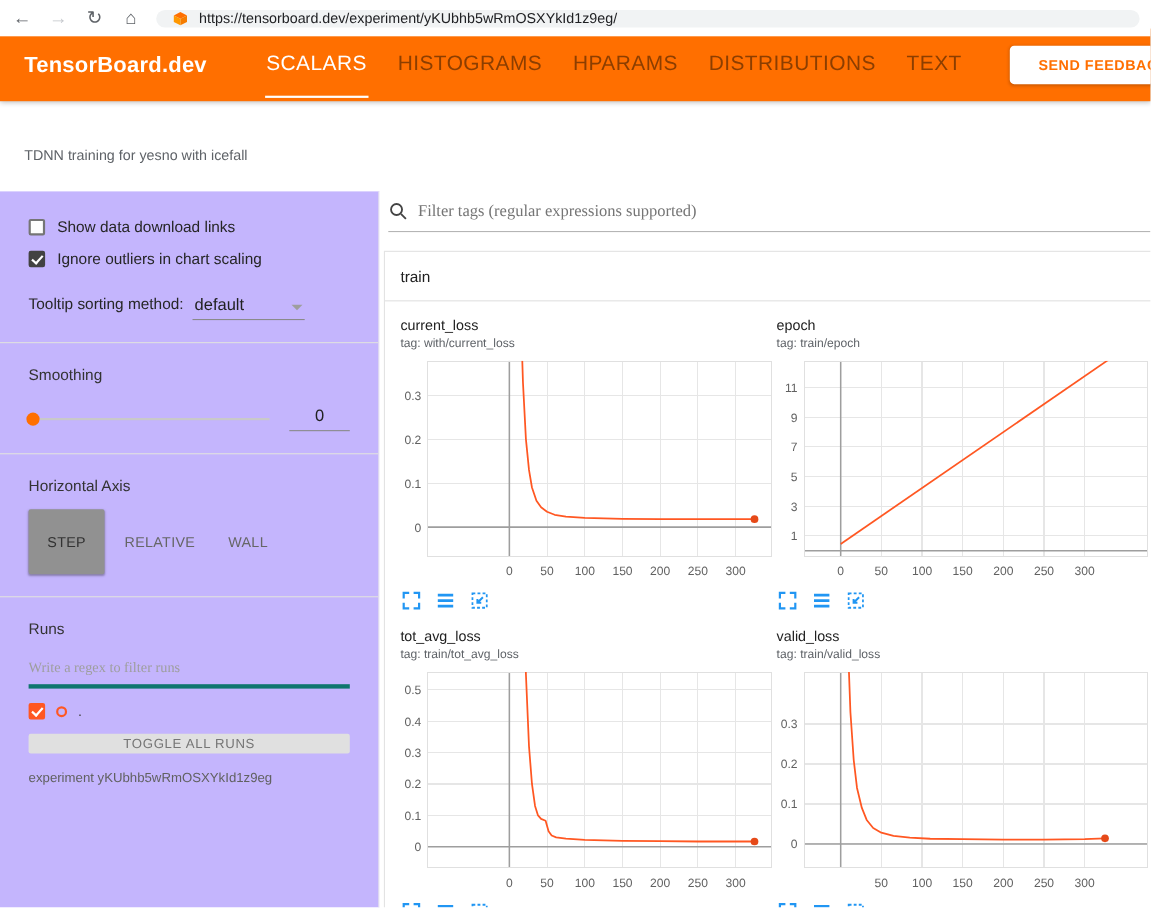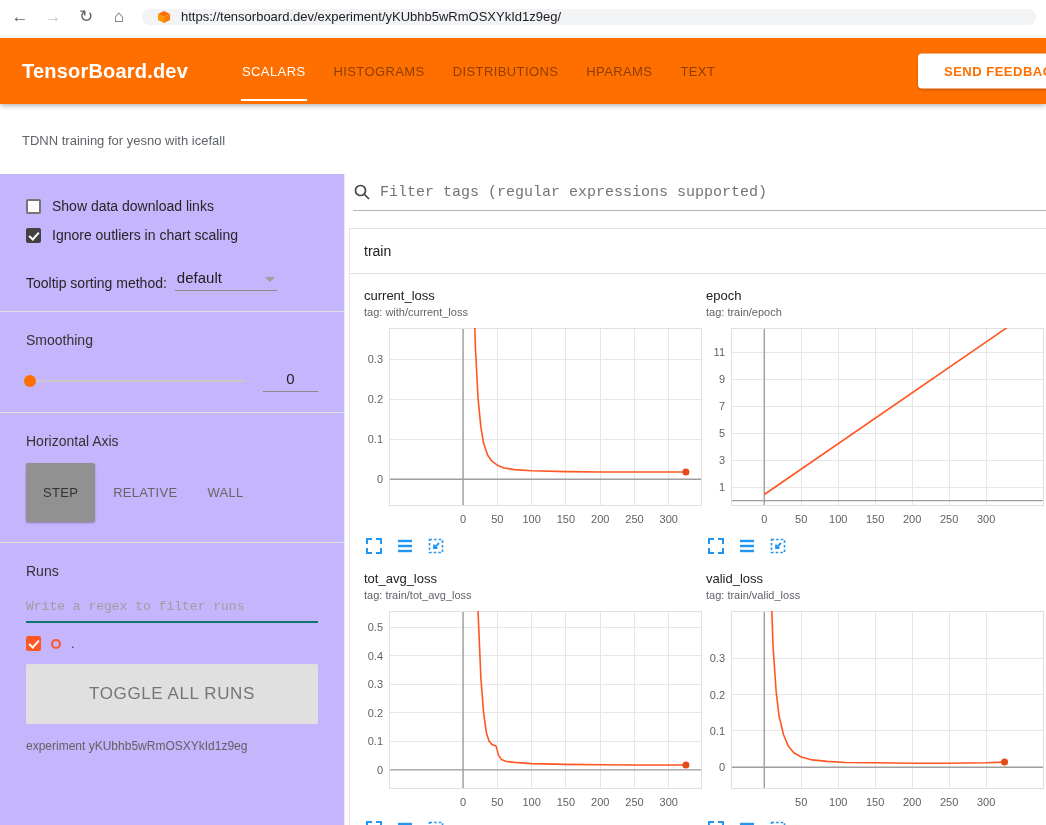--- a/index.html
+++ b/index.html
@@ -9,25 +9,25 @@
   
   .browser{position:absolute;top:0;left:0;width:100%;height:33px;background:#fff;
     display:flex;align-items:center;padding:0 10px;gap:13px;z-index:10}
   .nav-ico{font-size:17px;color:#5f6368;width:20px;text-align:center;cursor:pointer;line-height:1}
   .nav-ico.disabled{color:#c4c7cc}
   .addr{flex:1;height:16px;background:#f1f3f4;border-radius:13px;display:flex;
     align-items:center;padding:0 14px;gap:9px}
   .url{font-size:13px;color:#202124;white-space:nowrap}
 
   
-  .appbar{position:absolute;top:38px;left:0;width:100%;height:66px;background:#ff6f00;
+  .appbar{position:absolute;top:26px;left:0;width:100%;height:66px;background:#ff6f00;
     display:flex;align-items:center;box-shadow:0 2px 5px rgba(0,0,0,.28);z-index:5}
   .logo{color:#fff;font-size:20px;font-weight:bold;margin-left:22px;letter-spacing:.2px;white-space:nowrap}
   .tabs{display:flex;margin-left:40px;height:100%}
-  .tab{display:flex;align-items:center;padding:4px 14px;height:100%;font-size:13px;
+  .tab{display:flex;align-items:center;padding:4px 14px;height:100%;font-size:19px;
     letter-spacing:.4px;color:rgba(70,32,0,.62);position:relative;cursor:pointer;white-space:nowrap}
   .tab.active{color:#fff}
   .tab.active::after{content:"";position:absolute;left:13px;right:13px;bottom:3px;height:2px;background:#fff}
   .feedback{position:absolute;left:918px;top:50%;transform:translateY(-50%);background:#fff;
     color:#ff6f00;font-size:13px;font-weight:bold;letter-spacing:.5px;padding:10px 26px;
     border-radius:4px;white-space:nowrap;box-shadow:0 1px 3px rgba(0,0,0,.2);cursor:pointer}
 
   
   .subbar{position:absolute;top:99px;left:0;width:100%;height:75px;background:#fff}
   .expt-title{position:absolute;left:22px;bottom:26px;font-size:13px;color:#5f6368}
@@ -35,55 +35,55 @@
   
   .sidebar{position:absolute;top:174px;left:0;width:345px;bottom:0;background:#c4b5fd;
     border-right:1px solid #ebebeb;padding:24px 26px;color:#262626;font-size:14px}
   .chkrow{display:flex;align-items:center;gap:11px;margin-bottom:13px;cursor:pointer}
   .chk{width:15px;height:15px;border:2px solid #757575;border-radius:2px;flex:none;
     position:relative;background:#fdfdfd}
   .chk.on{background:#424242;border-color:#424242}
   .chk.run{background:#ff5722;border-color:#ff5722}
   .chk.on::after,.chk.run::after{content:"";position:absolute;left:1px;top:2px;width:8px;height:4px;
     border-left:2px solid #fff;border-bottom:2px solid #fff;transform:rotate(-48deg)}
-  .tooltip-row{margin-top:25px;display:flex;align-items:flex-end}
+  .tooltip-row{margin-top:25px;display:flex;align-items:flex-start}
   .select{margin-left:8px;min-width:102px;border-bottom:1px solid #8a8a8a;
     padding:1px 2px 4px 2px;font-size:15px;display:flex;justify-content:space-between;
     align-items:center;cursor:pointer;color:#212121}
   .caret{width:0;height:0;border-left:5px solid transparent;border-right:5px solid transparent;
     border-top:5px solid #9e9e9e;margin-left:16px;position:relative;top:2px}
   .divider{height:1px;background:#e0e0e0;margin:20px -26px}
   .section-label{font-size:14px;color:#333}
   .slider-row{display:flex;align-items:center;margin-top:22px}
   .slider-track{flex:1;height:2px;background:#c9c9c9;position:relative;cursor:pointer}
   .slider-thumb{position:absolute;left:-2px;top:-5px;width:12px;height:12px;border-radius:50%;
     background:#ff6f00;cursor:pointer}
   .slider-val{width:55px;margin-left:18px;border-bottom:1px solid #8a8a8a;text-align:center;
     font-size:15px;padding-bottom:4px;color:#212121}
   .axis-btns{display:flex;align-items:center;gap:6px;margin-top:14px}
   .btn-step{background:#919191;color:#333;font-size:13px;letter-spacing:.3px;padding:22px 17px;
     border-radius:2px;box-shadow:0 1px 2px rgba(0,0,0,.3);cursor:pointer}
   .btn-flat{color:#666;font-size:13px;letter-spacing:.3px;padding:9px 12px;cursor:pointer}
   .runs-input{width:100%;border:none;outline:none;background:transparent;
-    border-bottom:2px solid #0f766e;font-size:13px;padding:7px 0;margin-top:13px;color:#333;
-    font-family:Liberation Mono, monospace}
+    border-bottom:4px solid #0f766e;font-size:13px;padding:7px 0;margin-top:13px;color:#333;
+    font-family:Liberation Serif, serif}
   .runs-input::placeholder{color:#9e9e9e}
   .run-row{display:flex;align-items:center;margin-top:13px;gap:10px}
   .run-circle{width:10px;height:10px;border-radius:50%;border:2px solid #ff5722;flex:none}
   .run-name{font-size:13px;color:#424242}
-  .toggle-btn{margin-top:13px;background:#e0e0e0;color:#757575;font-size:17px;
-    letter-spacing:.6px;text-align:center;padding:20px 0;border-radius:2px;cursor:pointer}
+  .toggle-btn{margin-top:13px;background:#e0e0e0;color:#757575;font-size:12px;
+    letter-spacing:.6px;text-align:center;padding:2px 0;border-radius:2px;cursor:pointer}
   .expt-id{margin-top:15px;font-size:12px;color:#616161}
 
   
   .main{position:absolute;left:345px;top:174px;right:0;bottom:0;background:#fff;overflow:hidden}
   .filter-row{display:flex;align-items:center;margin:9px 0 0 8px;padding-bottom:9px;
     border-bottom:1px solid #b5b5b5}
   .filter-input{border:none;outline:none;flex:1;font-size:15px;margin-left:9px;color:#6d28d9;
-    font-family:Liberation Mono, monospace}
+    font-family:Liberation Serif, serif}
   .filter-input::placeholder{color:#757575}
   .card{margin:17px 0 0 4px;width:720px;min-height:640px;background:#fff;border:1px solid #e3e3e3}
   .card-header{padding:14px;font-size:14px;color:#212121;border-bottom:1px solid #e0e0e0;cursor:pointer}
   .charts{display:grid;grid-template-columns:342px 342px;padding:14px 0 0 14px}
   .chart-card{margin-bottom:16px}
   .chart-title{font-size:13px;color:#212121}
   .chart-tag{font-size:11px;color:#5f6368;margin:3px 0 10px}
   .plot svg{display:block}
   svg .tick{font:11px "Liberation Sans",sans-serif;fill:#616161}
   .chart-toolbar{display:flex;gap:13px;margin-top:7px;margin-left:1px}
@@ -107,22 +107,22 @@
     </span>
     <span class="url">https://tensorboard.dev/experiment/yKUbhb5wRmOSXYkId1z9eg/</span>
   </div>
 </div>
 
 <div class="appbar">
   <div class="logo">TensorBoard.dev</div>
   <div class="tabs">
     <div class="tab active">SCALARS</div>
     <div class="tab">HISTOGRAMS</div>
+    <div class="tab">HPARAMS</div>
     <div class="tab">DISTRIBUTIONS</div>
-    <div class="tab">HPARAMS</div>
     <div class="tab">TEXT</div>
   </div>
   <div class="feedback">SEND FEEDBACK</div>
 </div>
 
 <div class="subbar">
   <div class="expt-title">TDNN training for yesno with icefall</div>
 </div>
 
 <div class="sidebar">

